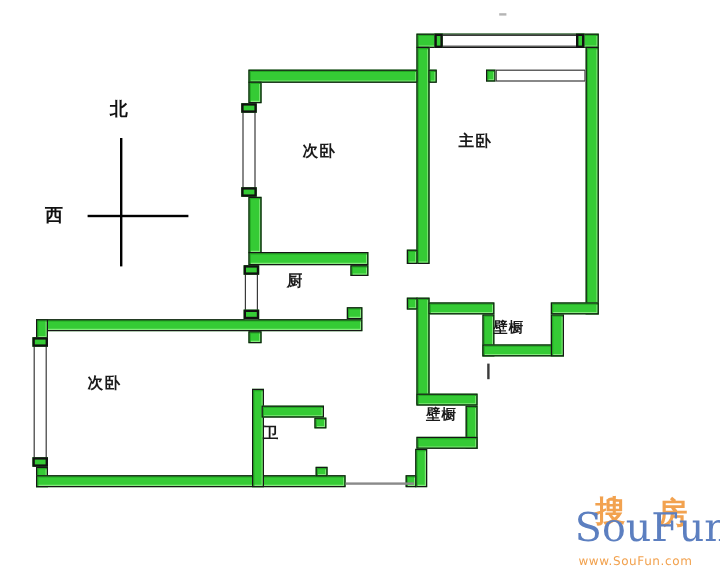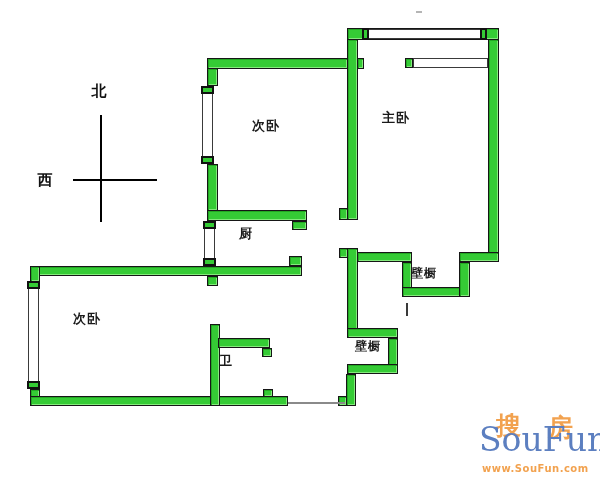--- a/index.html
+++ b/index.html
@@ -41,21 +41,21 @@
     position:absolute;font-size:25px;font-weight:bold;line-height:1;
     font-family:"DejaVu Sans",sans-serif;
   }
   .wm-sou{left:18px;top:5px;}
   .wm-fang{left:70px;top:7px;}
   .wm-brand{
     position:absolute;left:1px;top:13px;font-family:"DejaVu Serif",serif;
     font-size:33px;line-height:1.15;letter-spacing:0px;
   }
   .wm-url{
-    position:absolute;left:4px;top:55px;font-size:10px;font-weight:bold;
+    position:absolute;left:4px;top:55px;font-size:10px;font-weight:normal;
     letter-spacing:0.5px;white-space:nowrap;
   }
 </style>
 </head>
 <body>
 
 <div id="stage">
 
   <div id="walls-layer">
       <div class="wall" style="left: 347px; top: 28px; width: 152px; height: 12px; background: rgb(53, 203, 53);"></div>

